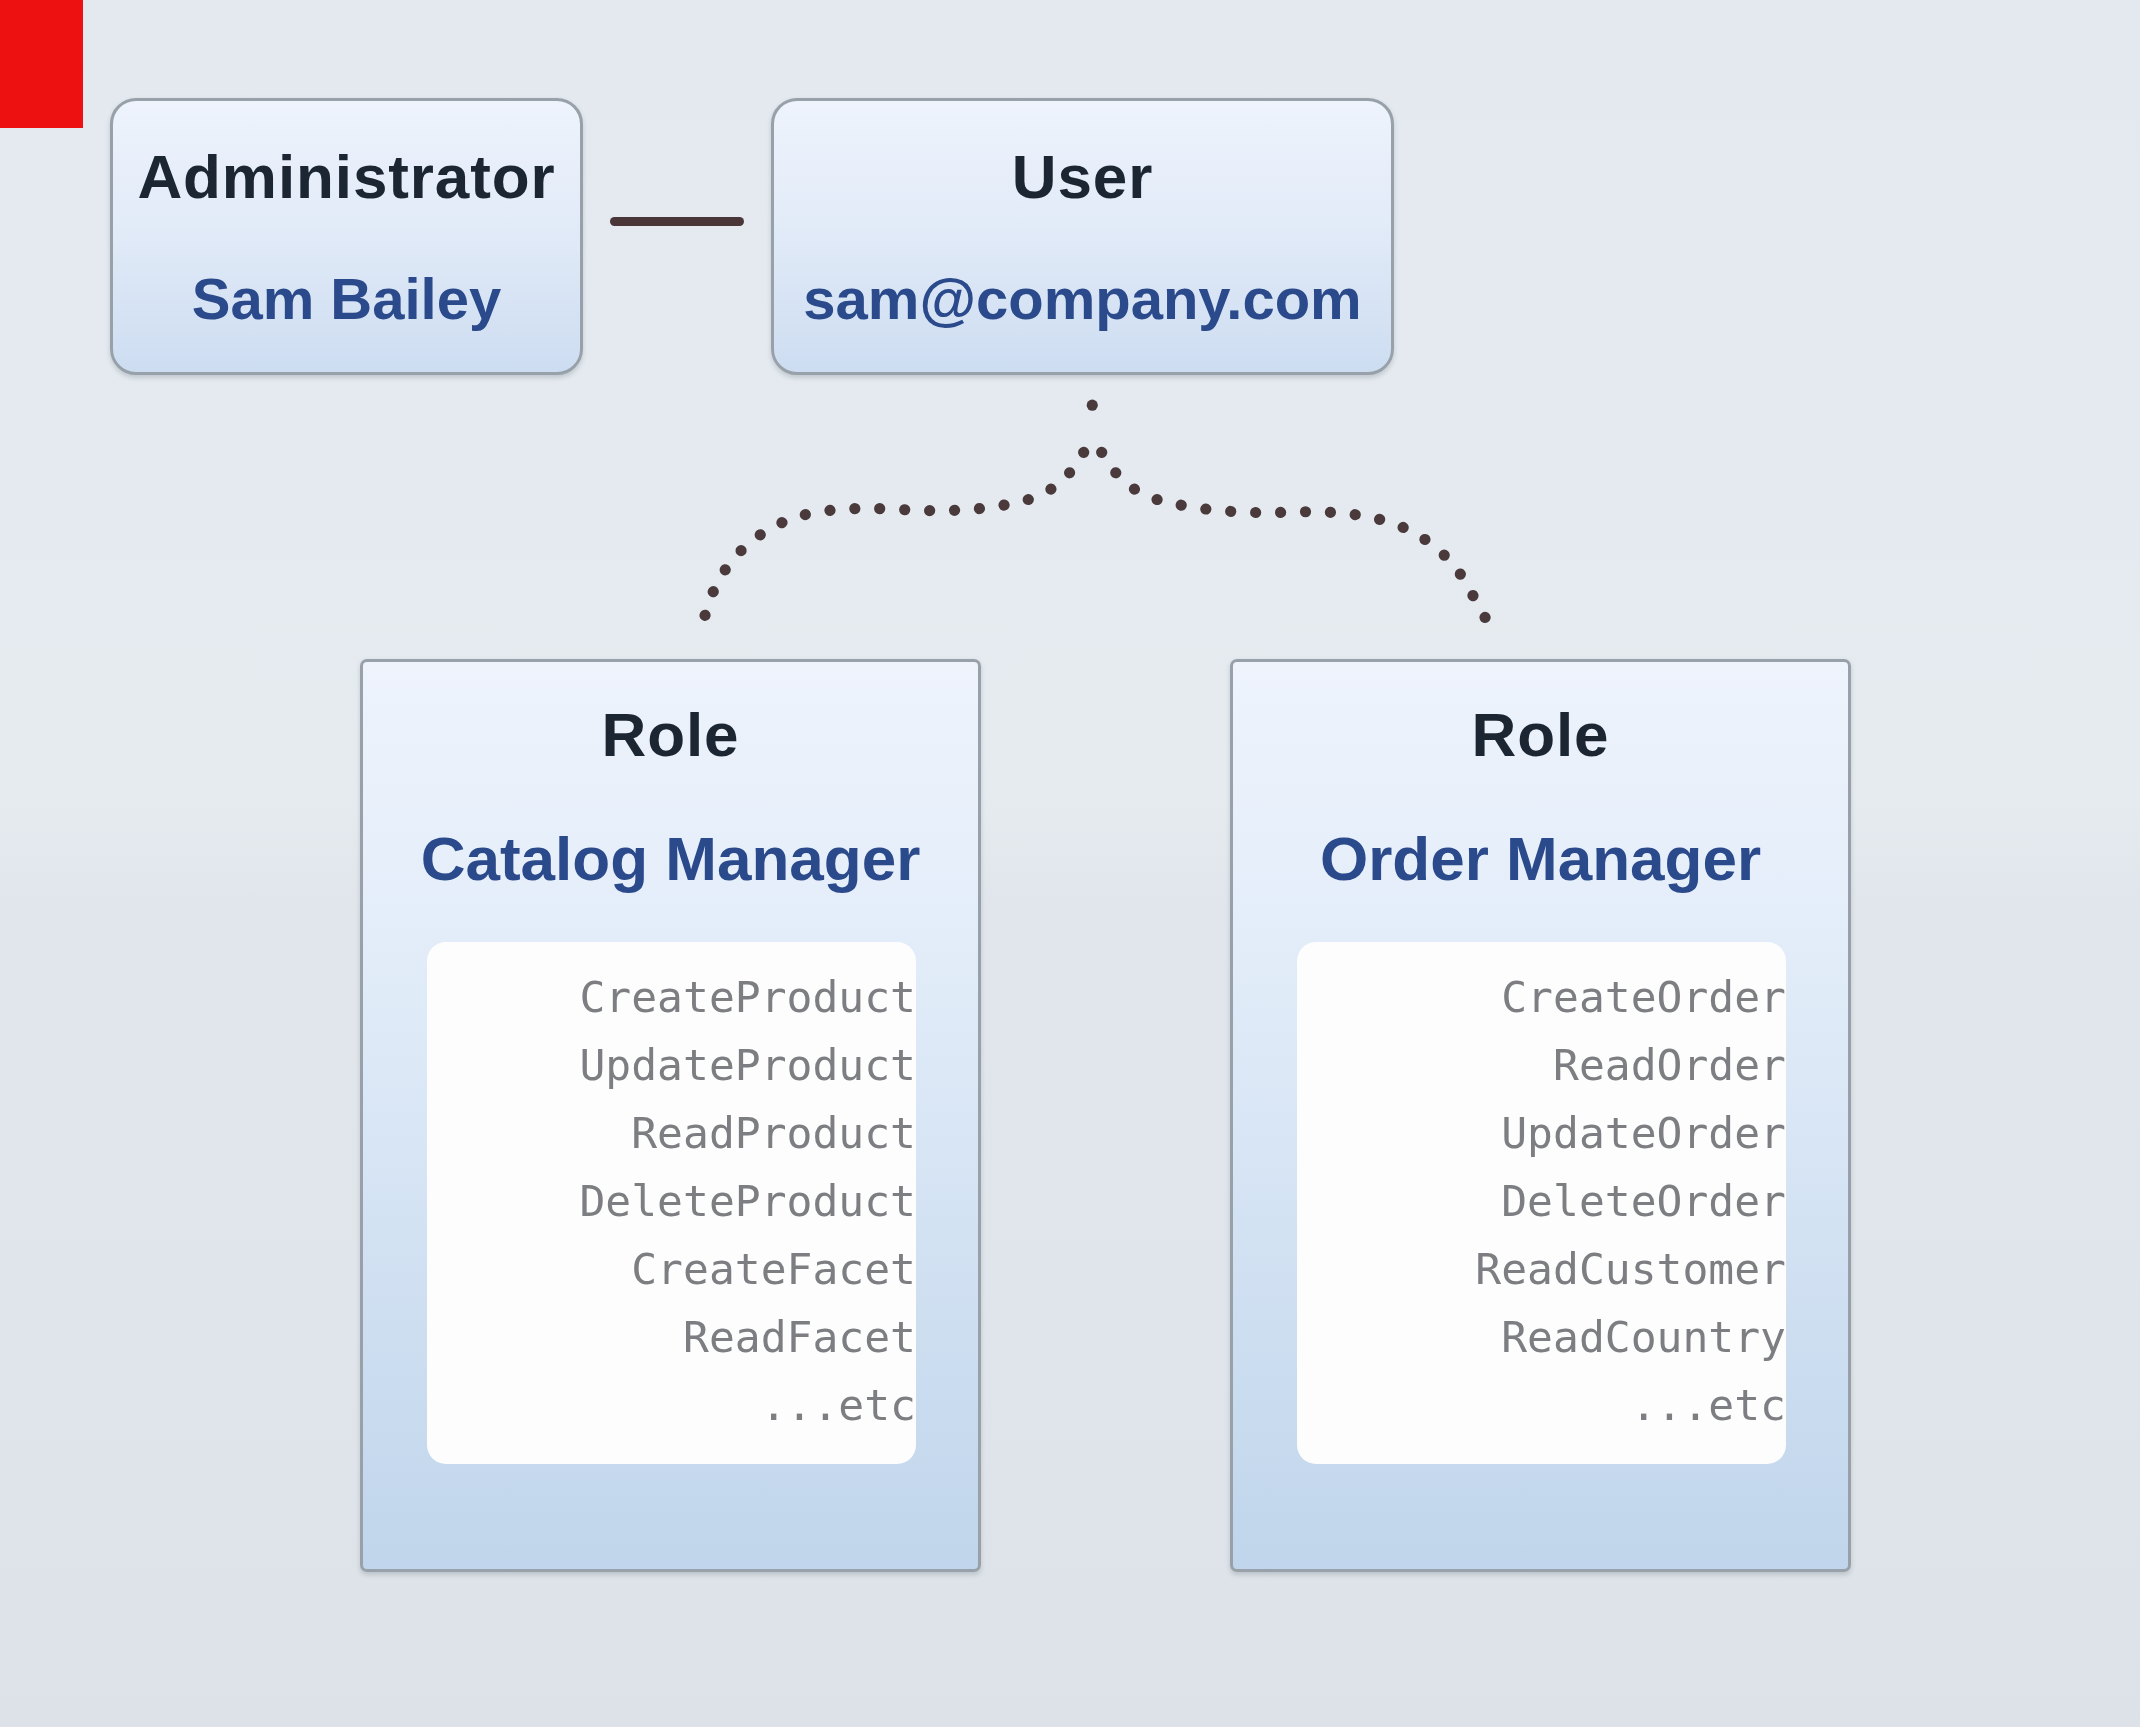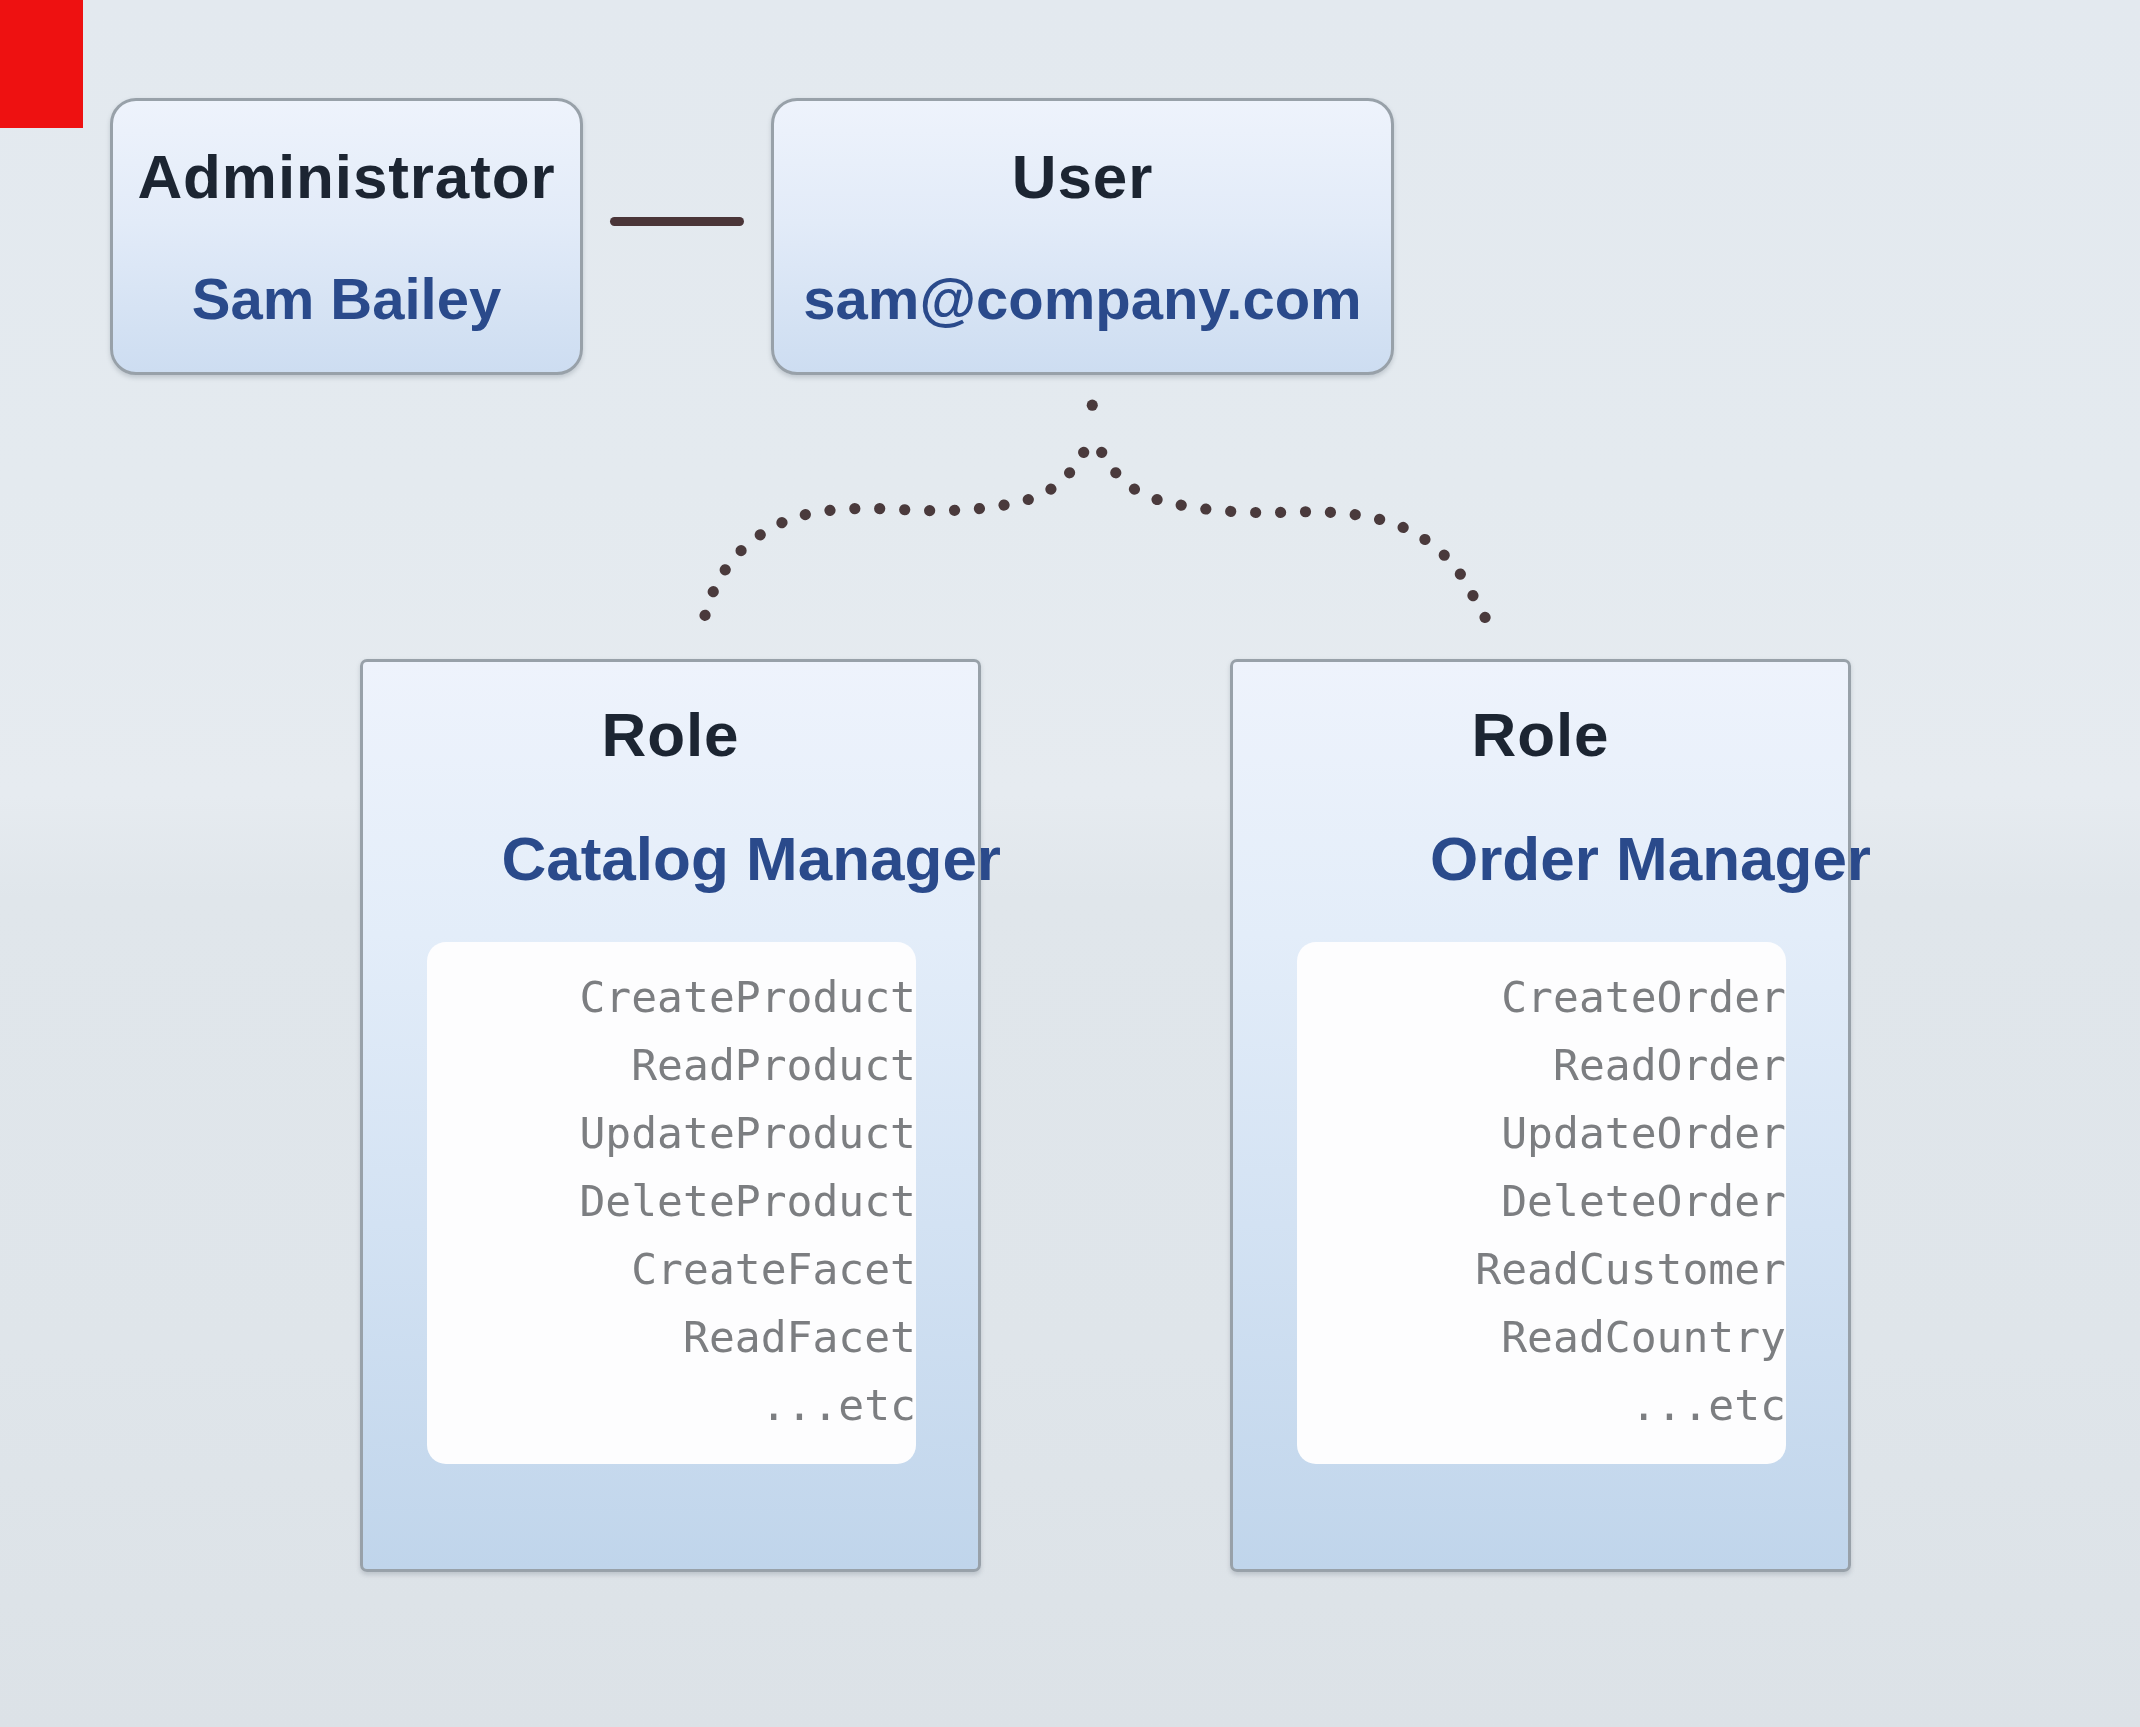--- a/index.html
+++ b/index.html
@@ -53,24 +53,23 @@
   .role-card {
     width: 621px; height: 913px;
     border-radius: 7px;
     background: linear-gradient(180deg, #eef3fc 0%, #e3edf9 30%, #d3e2f3 62%, #c0d5eb 100%);
   }
   #role-card-left  { left: 360px;  top: 659px; }
   #role-card-right { left: 1230px; top: 659px; }
   .role-title { top: 36px; }
   .role-name {
     position: absolute; left: 0; top: 160px; width: 100%;
-    text-align: right;
+    text-align: center;
     font-weight: bold; font-size: 62px; line-height: 74px;
     color: #2a4a8b;
-    margin-left: 23px;
   }
   .permissions-panel {
     position: absolute; left: 64px; top: 280px;
     width: 489px; height: 522px;
     border-radius: 19px;
     background: #fdfdfe;
     box-sizing: border-box;
     padding: 21.4px 0 0 26px;
     overflow: hidden;
   }
@@ -123,21 +122,21 @@
   <svg id="links-svg" viewBox="0 0 2500 2018">
     <path d="M 1276 473 L 1276 502" stroke="#4a3a3c"></path>
     <path d="M 1266 528 C 1252 552 1236 572 1202 583 C 1156 596 1106 598 1054 595 C 1004 592 966 594 936 602 C 891 615 855 645 836 685 C 826 705 821 726 820 740" stroke="#4a3a3c"></path>
     <path d="M 1287 528 C 1301 552 1317 572 1351 583 C 1397 596 1452 600 1504 598 C 1554 596 1594 600 1624 610 C 1669 625 1702 656 1721 696 C 1731 716 1740 726 1742 740" stroke="#4a3a3c"></path>
   </svg>
 
   <div class="node role-card" id="role-card-left">
     <div class="role-title">Role</div>
     <div class="role-name">Catalog Manager</div>
     <div class="permissions-panel">
-      <ul class="permissions-list"><li>CreateProduct</li><li>ReadProduct</li><li>UpdateProduct</li><li>DeleteProduct</li><li>CreateFacet</li><li>ReadFacet</li><li>...etc</li></ul>
+      <ul class="permissions-list"><li>CreateProduct</li><li>UpdateProduct</li><li>ReadProduct</li><li>DeleteProduct</li><li>CreateFacet</li><li>ReadFacet</li><li>...etc</li></ul>
     </div>
   </div>
 
   <div class="node role-card" id="role-card-right">
     <div class="role-title">Role</div>
     <div class="role-name">Order Manager</div>
     <div class="permissions-panel">
       <ul class="permissions-list"><li>CreateOrder</li><li>ReadOrder</li><li>UpdateOrder</li><li>DeleteOrder</li><li>ReadCustomer</li><li>ReadCountry</li><li>...etc</li></ul>
     </div>
   </div>

